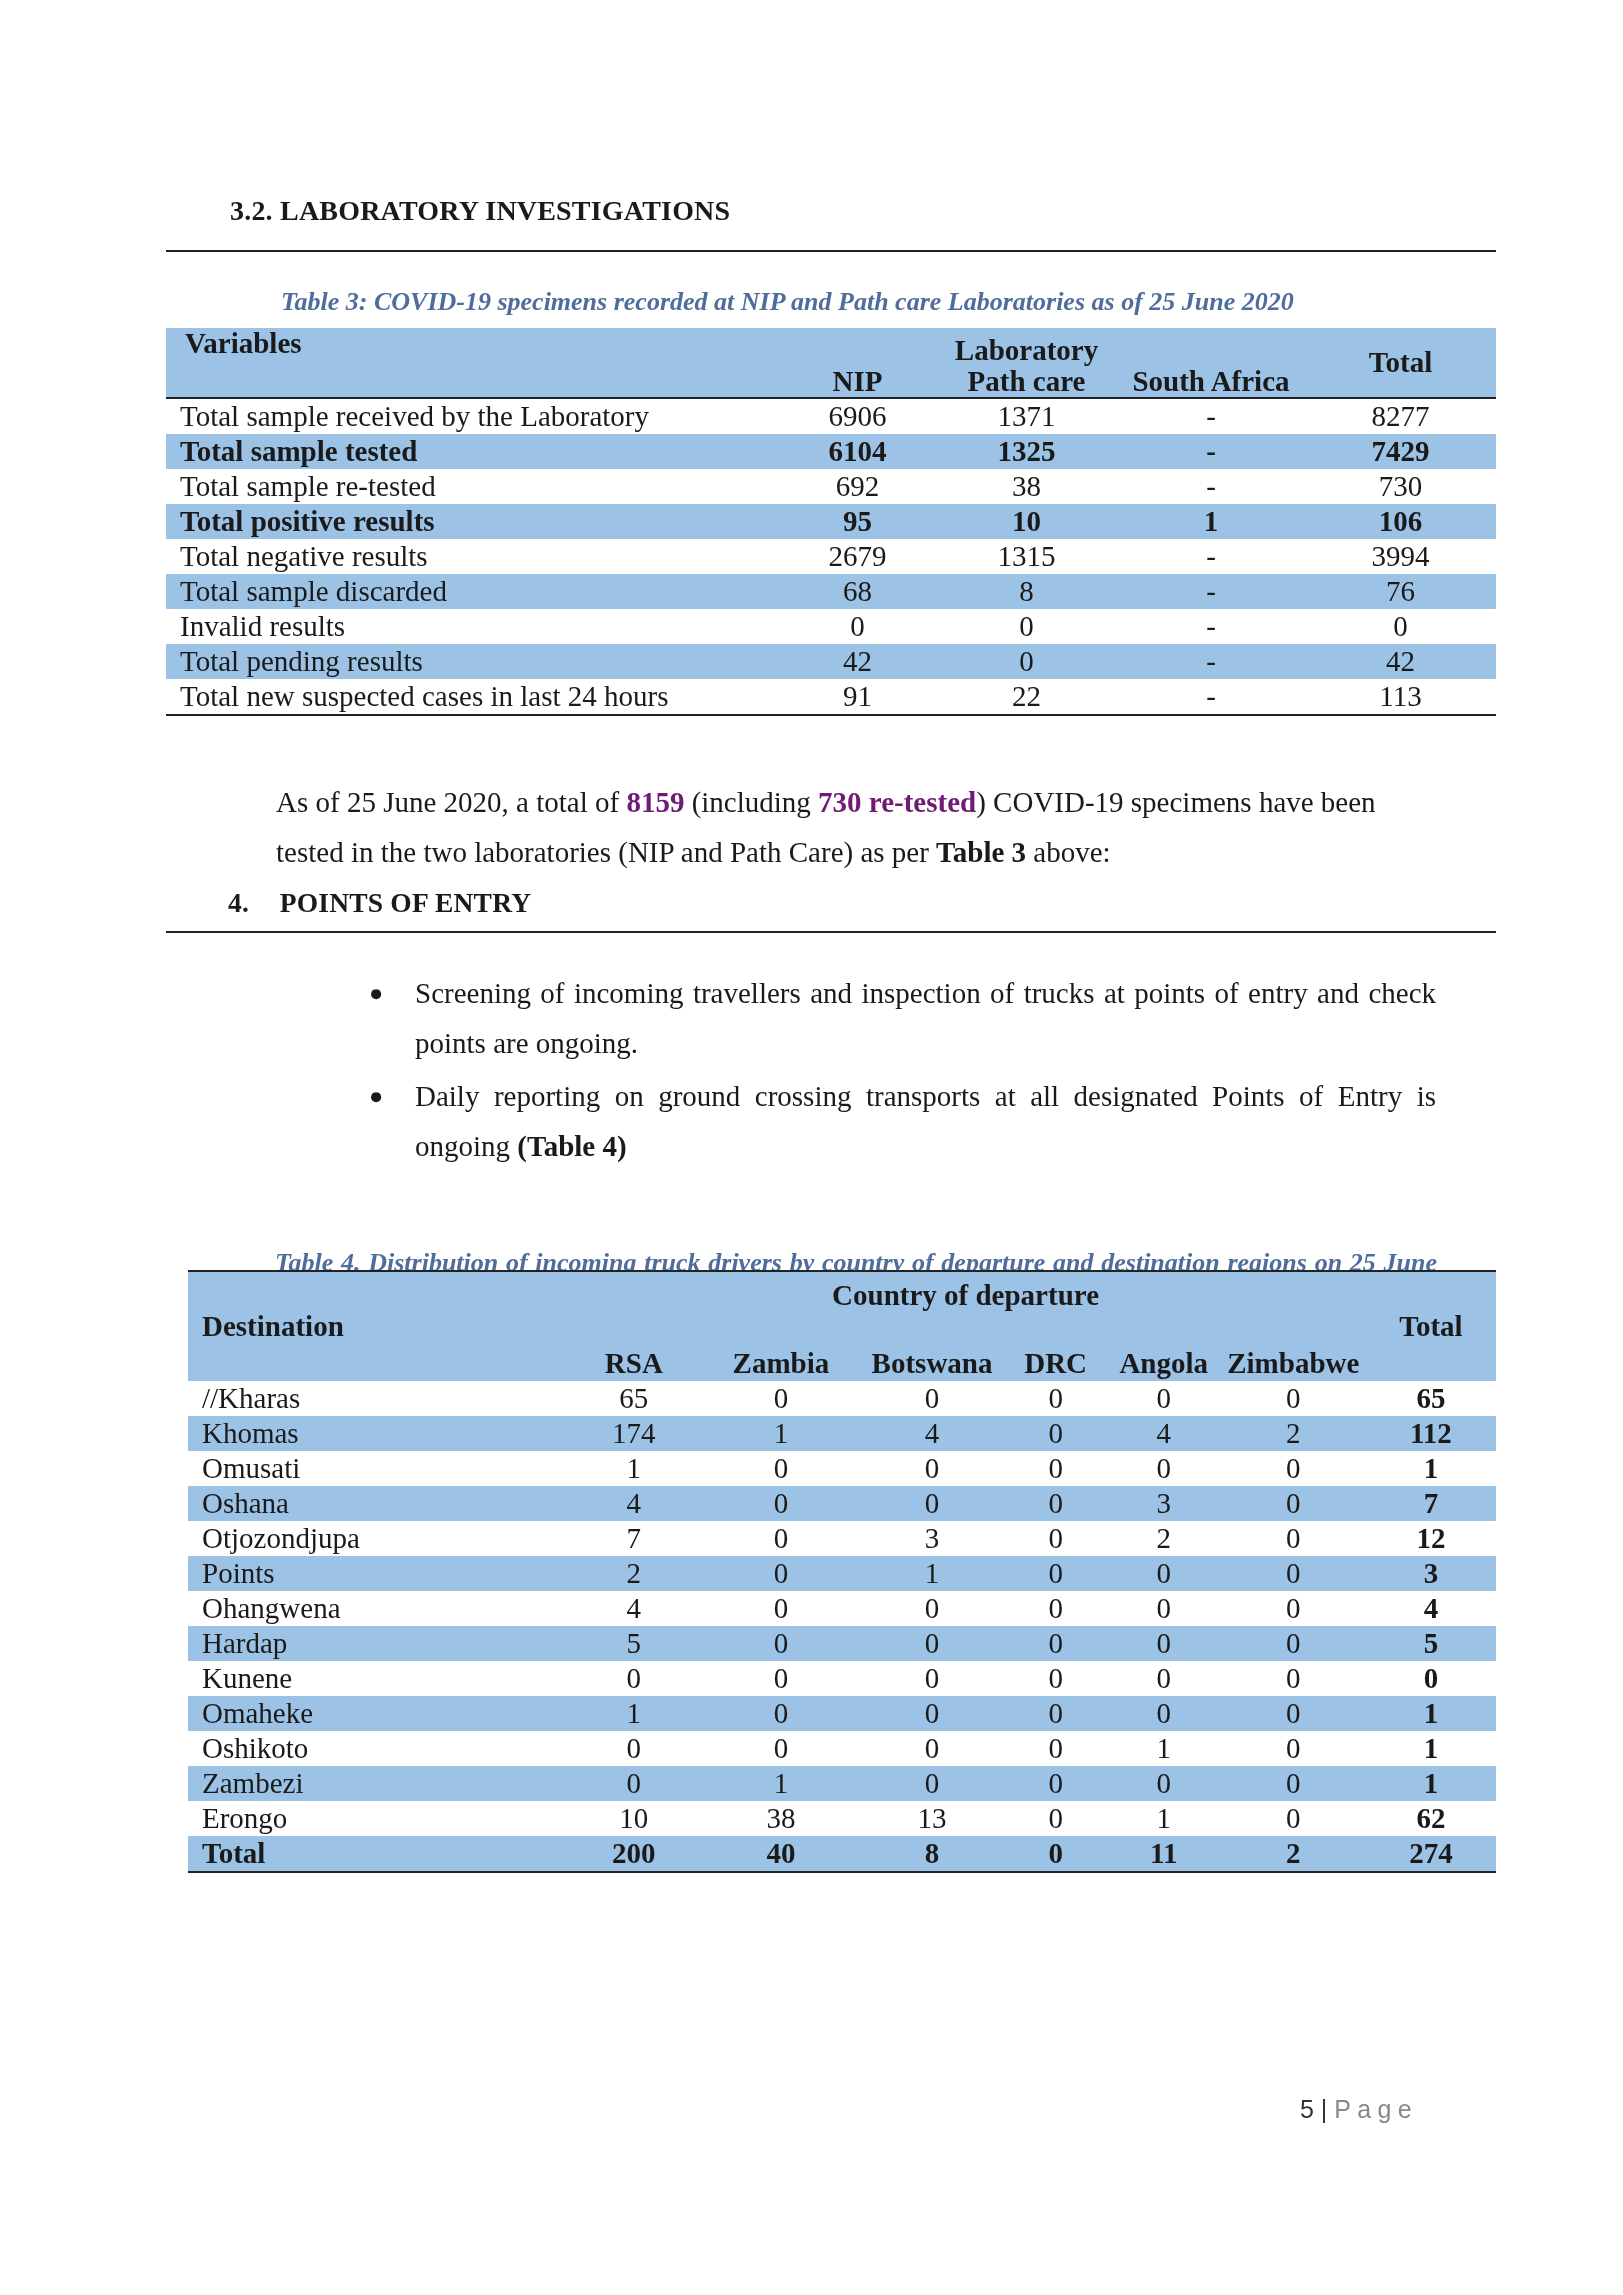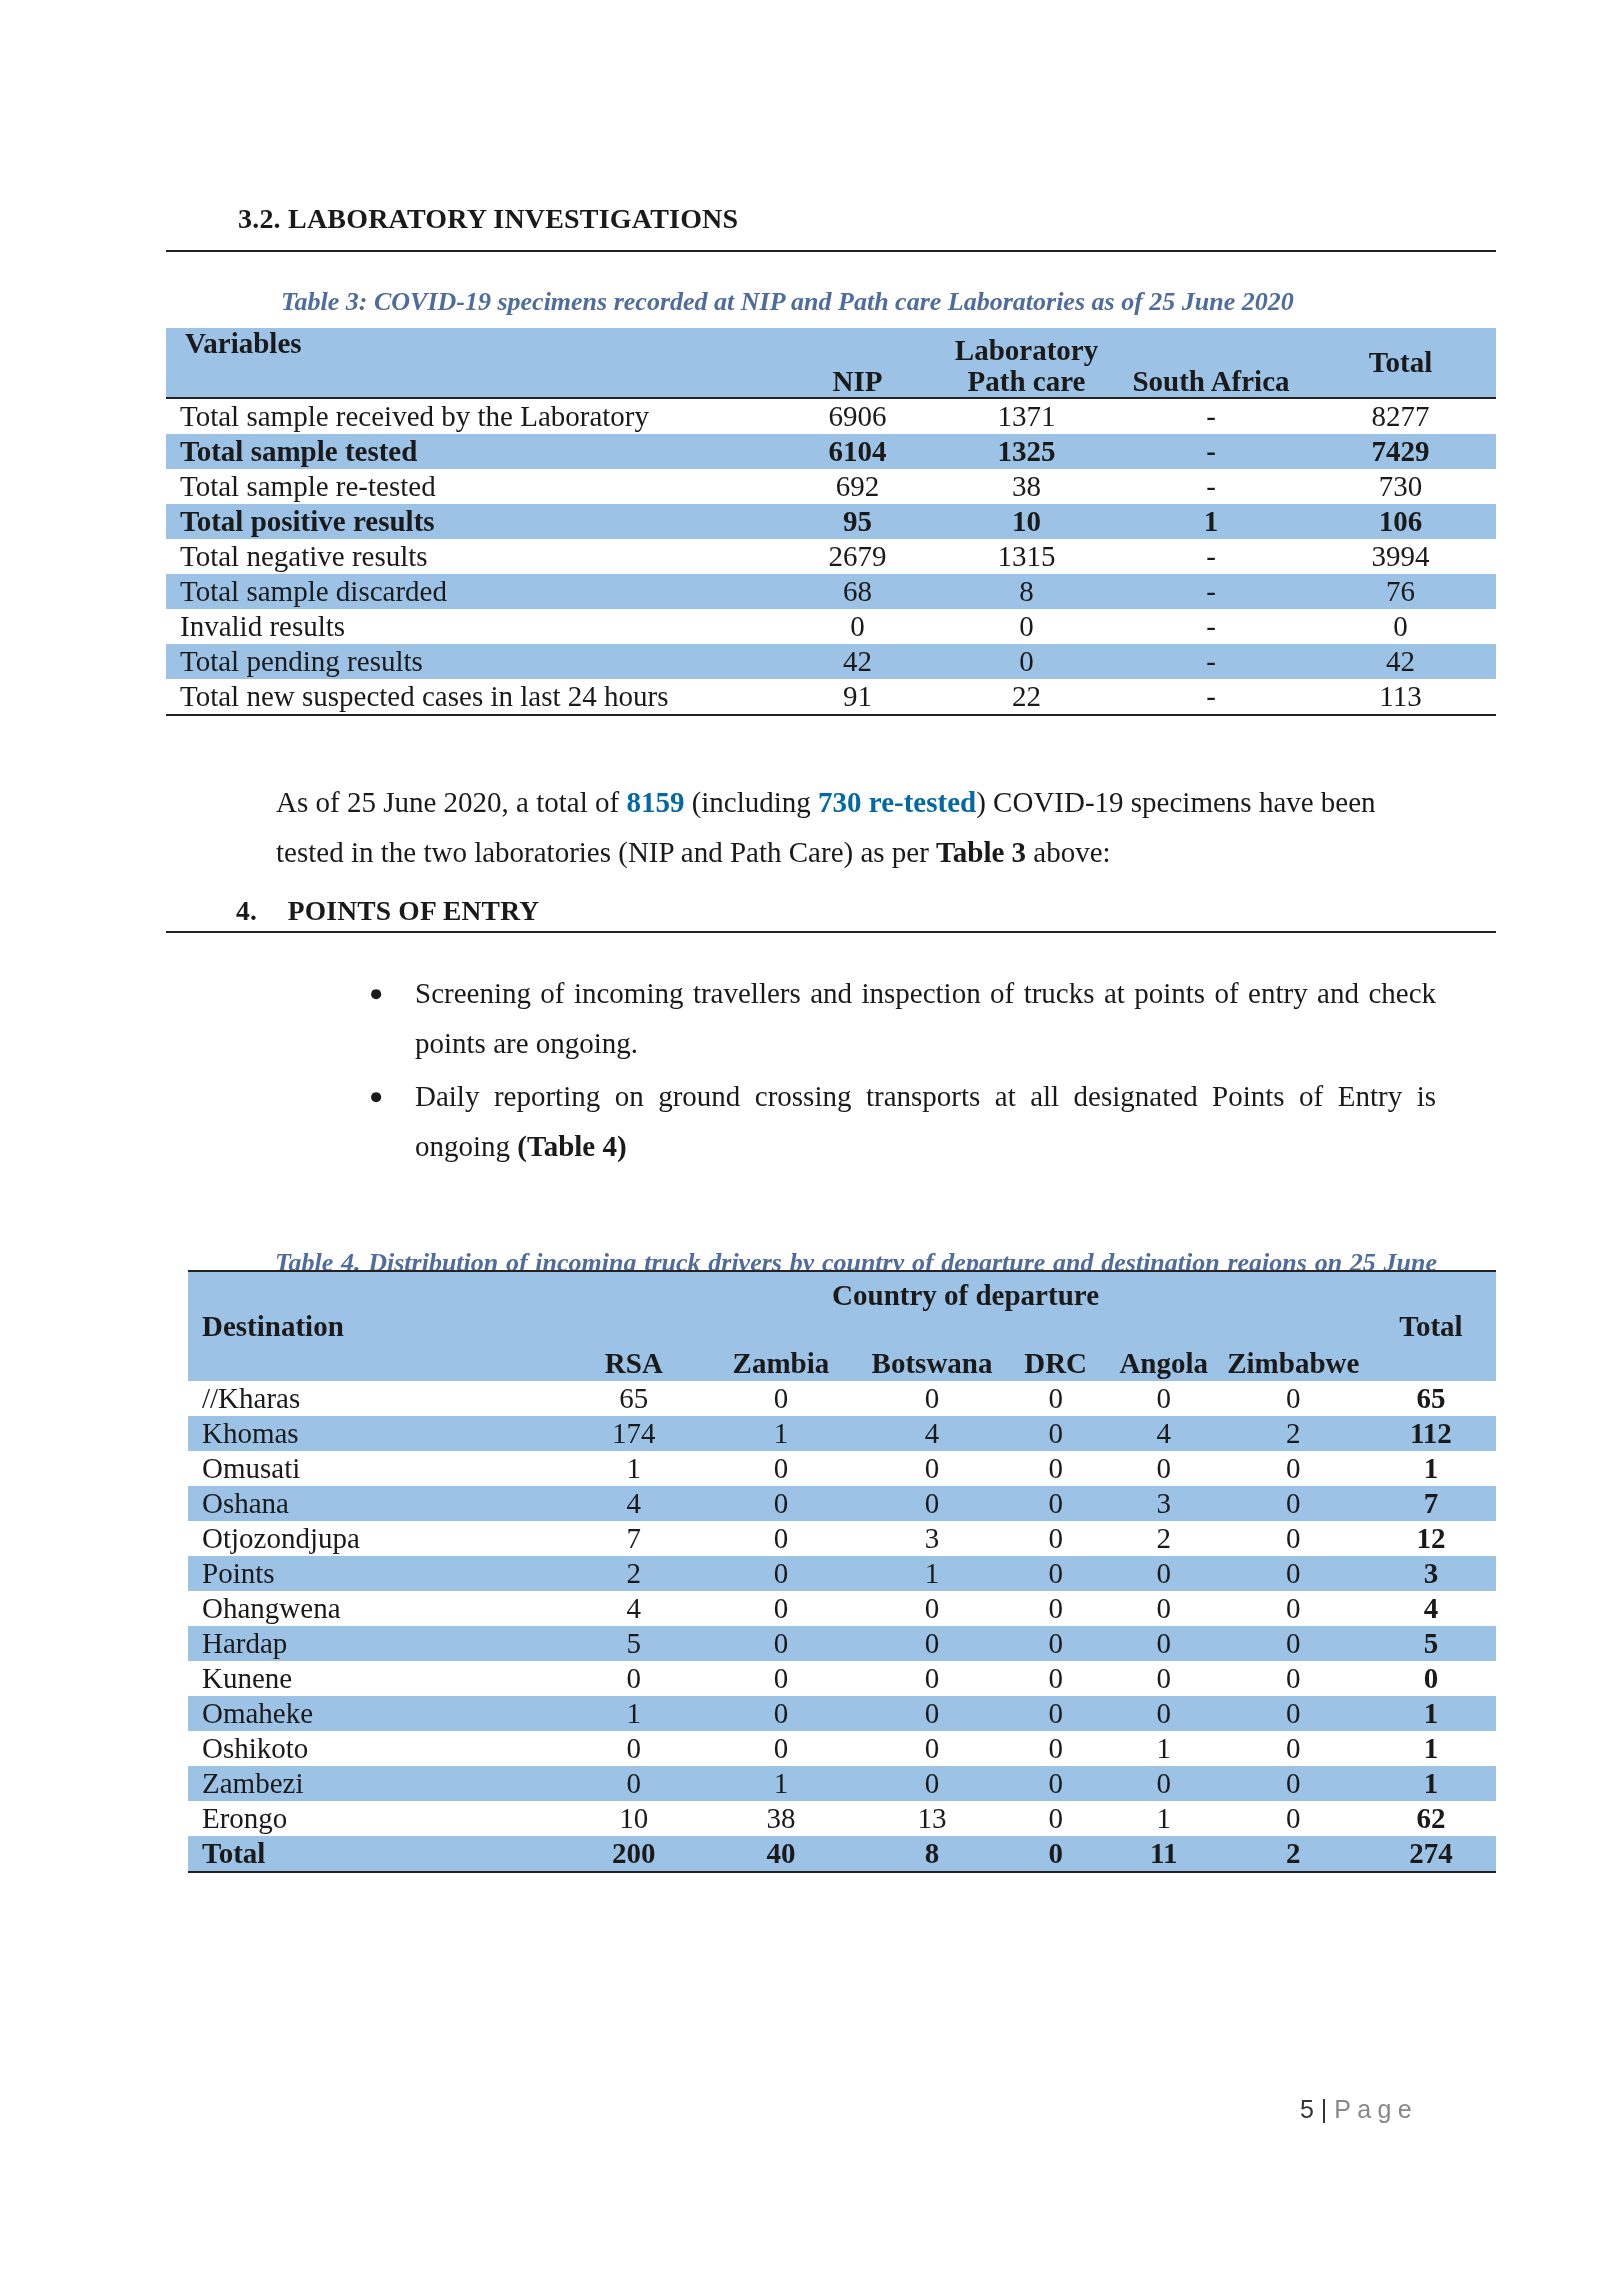--- a/index.html
+++ b/index.html
@@ -1,27 +1,27 @@
 <!DOCTYPE html>
 <html style="font-size:12.6px"><head>
 <meta charset="utf-8">
 <style>
   html,body{margin:0;padding:0;background:#fff;}
   body{width:1623px;height:2295px;position:relative;font-family:"Liberation Serif","DejaVu Serif",serif;color:#1a1a1a;overflow:hidden;}
   .hr{position:absolute;height:2.4px;background:#222;}
-  h2.sec{position:absolute;margin:8px;font-size:28px;font-weight:bold;letter-spacing:0.2px;}
+  h2.sec{position:absolute;margin:0;font-size:28px;font-weight:bold;letter-spacing:0.2px;}
   .caption{position:absolute;margin:0;font-style:italic;font-weight:bold;color:#4f6d9c;font-size:26px;}
   table.t{position:absolute;border-collapse:collapse;font-size:29px;}
   table.t td,table.t th{padding:0;height:35px;line-height:35px;vertical-align:bottom;}
   table.t tr.band td{background:#9cc3e6;}
   table.t tr.bold td{font-weight:bold;margin-top:28px;}
   .hdr{background:#9cc3e6;font-weight:bold;}
   .c{text-align:center;}
   .para{position:absolute;font-size:29px;line-height:50px;margin:0;}
-  .hl{color:#0369a1;font-weight:bold;text-align:right;}
+  .hl{color:#701a75;font-weight:bold;text-align:right;}
   ul.bul{position:absolute;margin:0;padding:0;list-style:none;font-size:29px;line-height:50px;}
   ul.bul li{position:relative;padding-left:0;margin-bottom:3.1px;text-align:justify;}
   ul.bul li .dot{position:absolute;left:-46px;top:0;font-size:23.6px;}
   .pgnum{position:absolute;font-family:"Liberation Sans","DejaVu Sans",sans-serif;font-size:25px;color:#333;}
   .pgnum .pg{color:#888;letter-spacing:6.3px;}
 </style>
 </head>
 <body>
 
 <h2 class="sec" style="left:230px;top:195px;">3.2. LABORATORY INVESTIGATIONS</h2>

